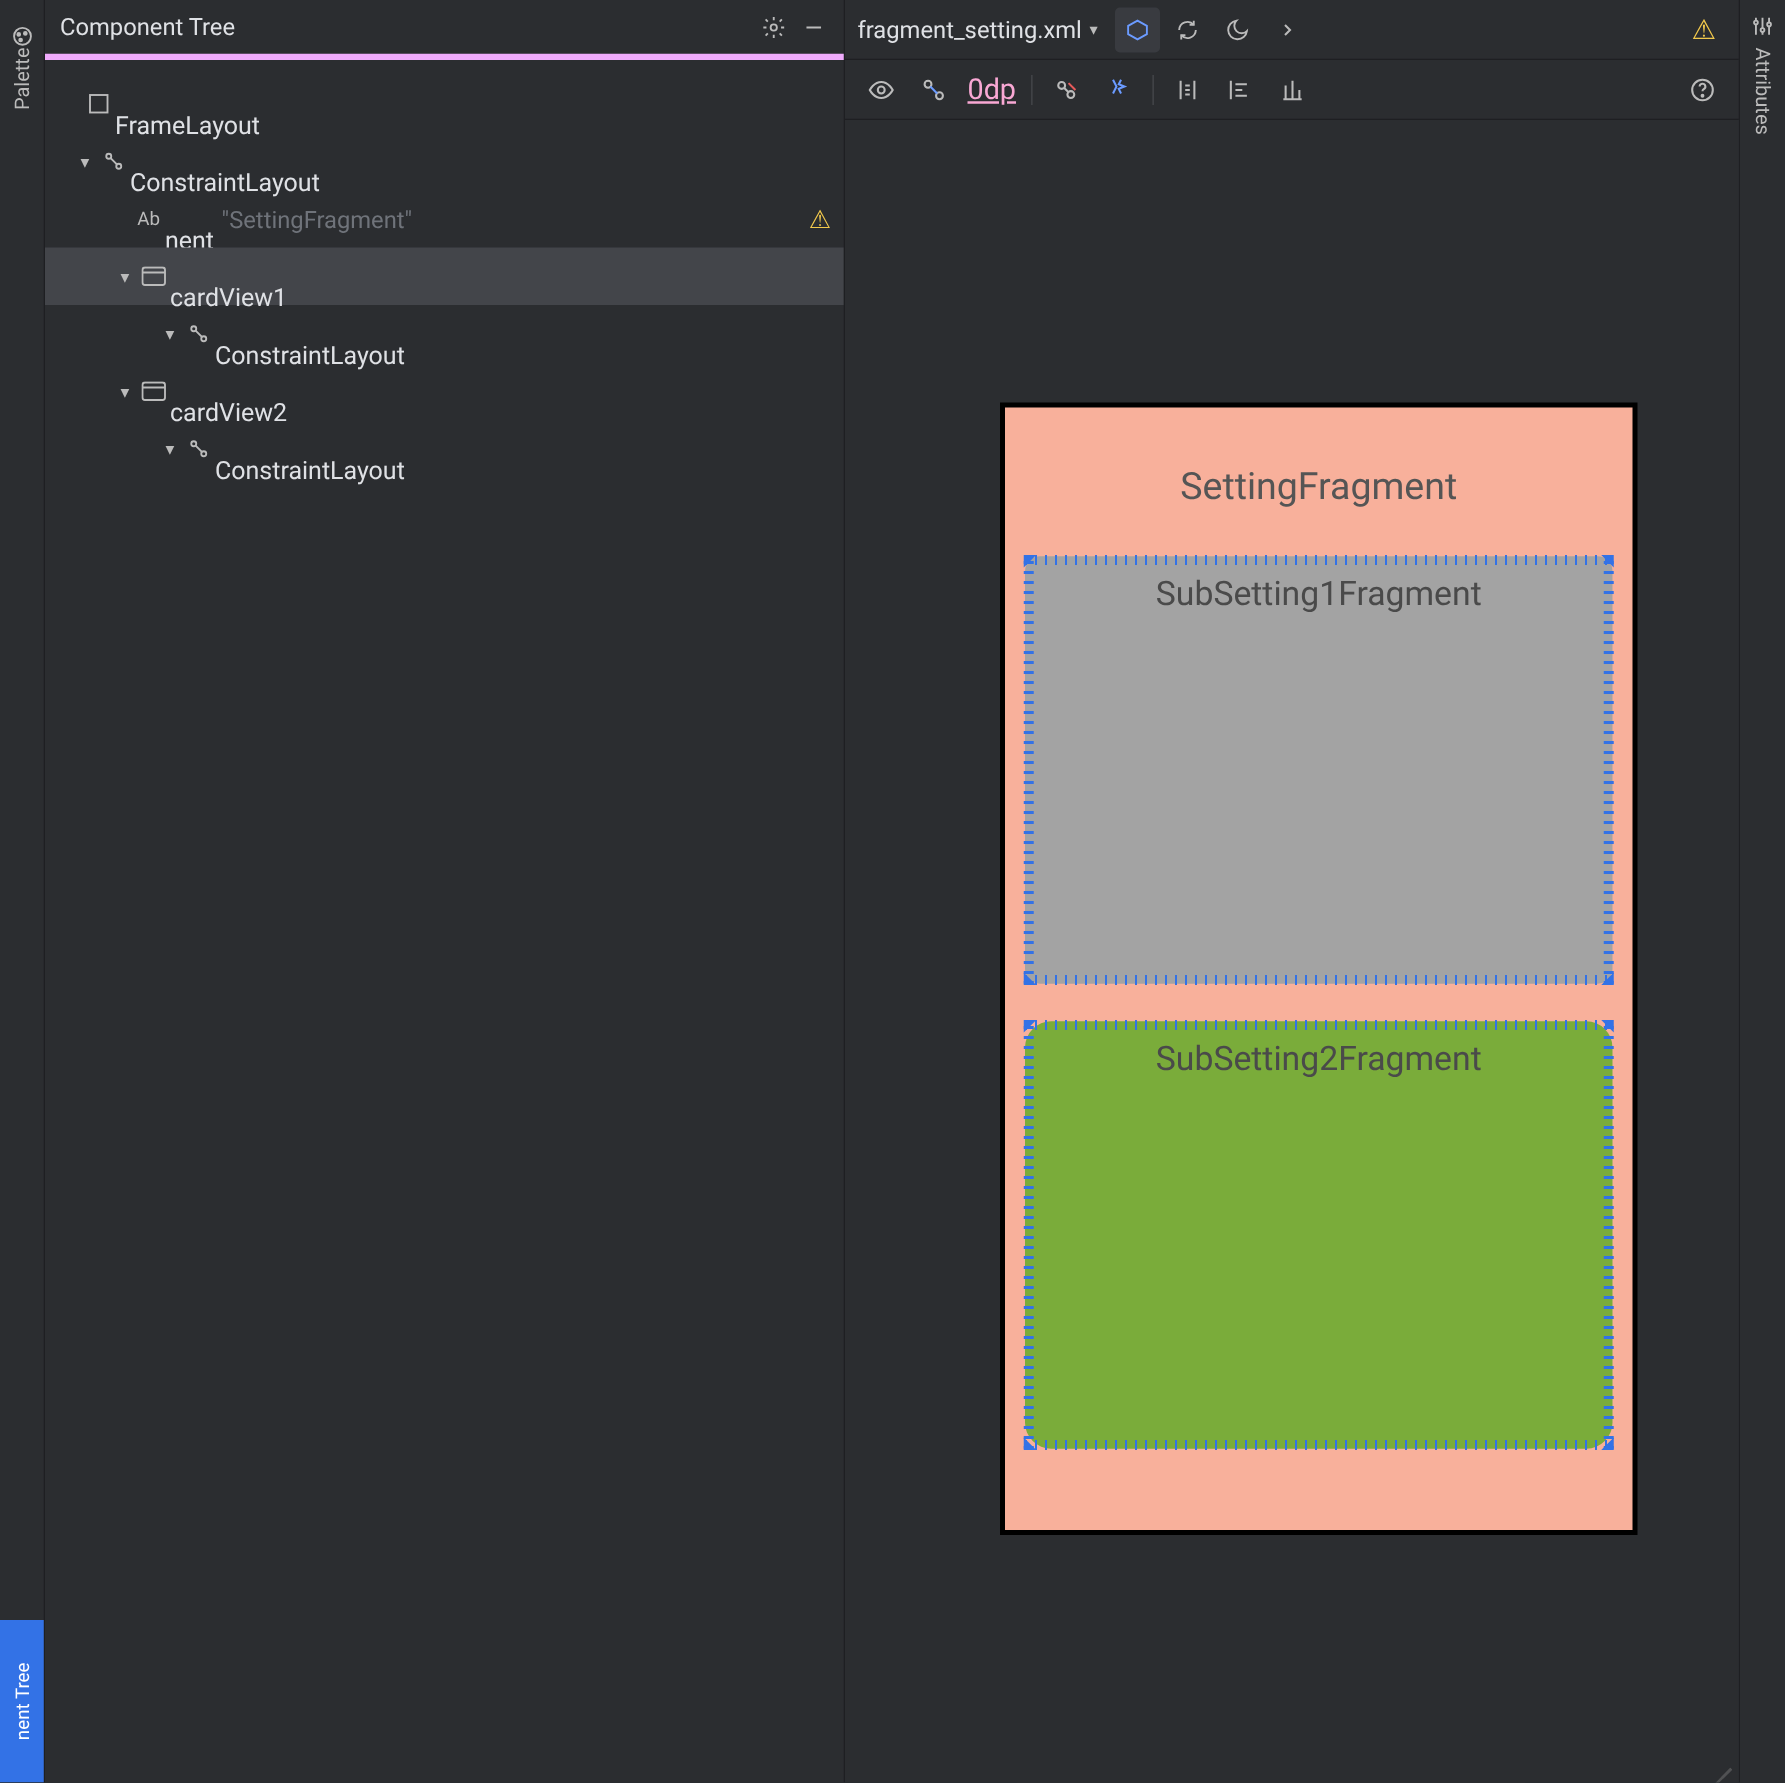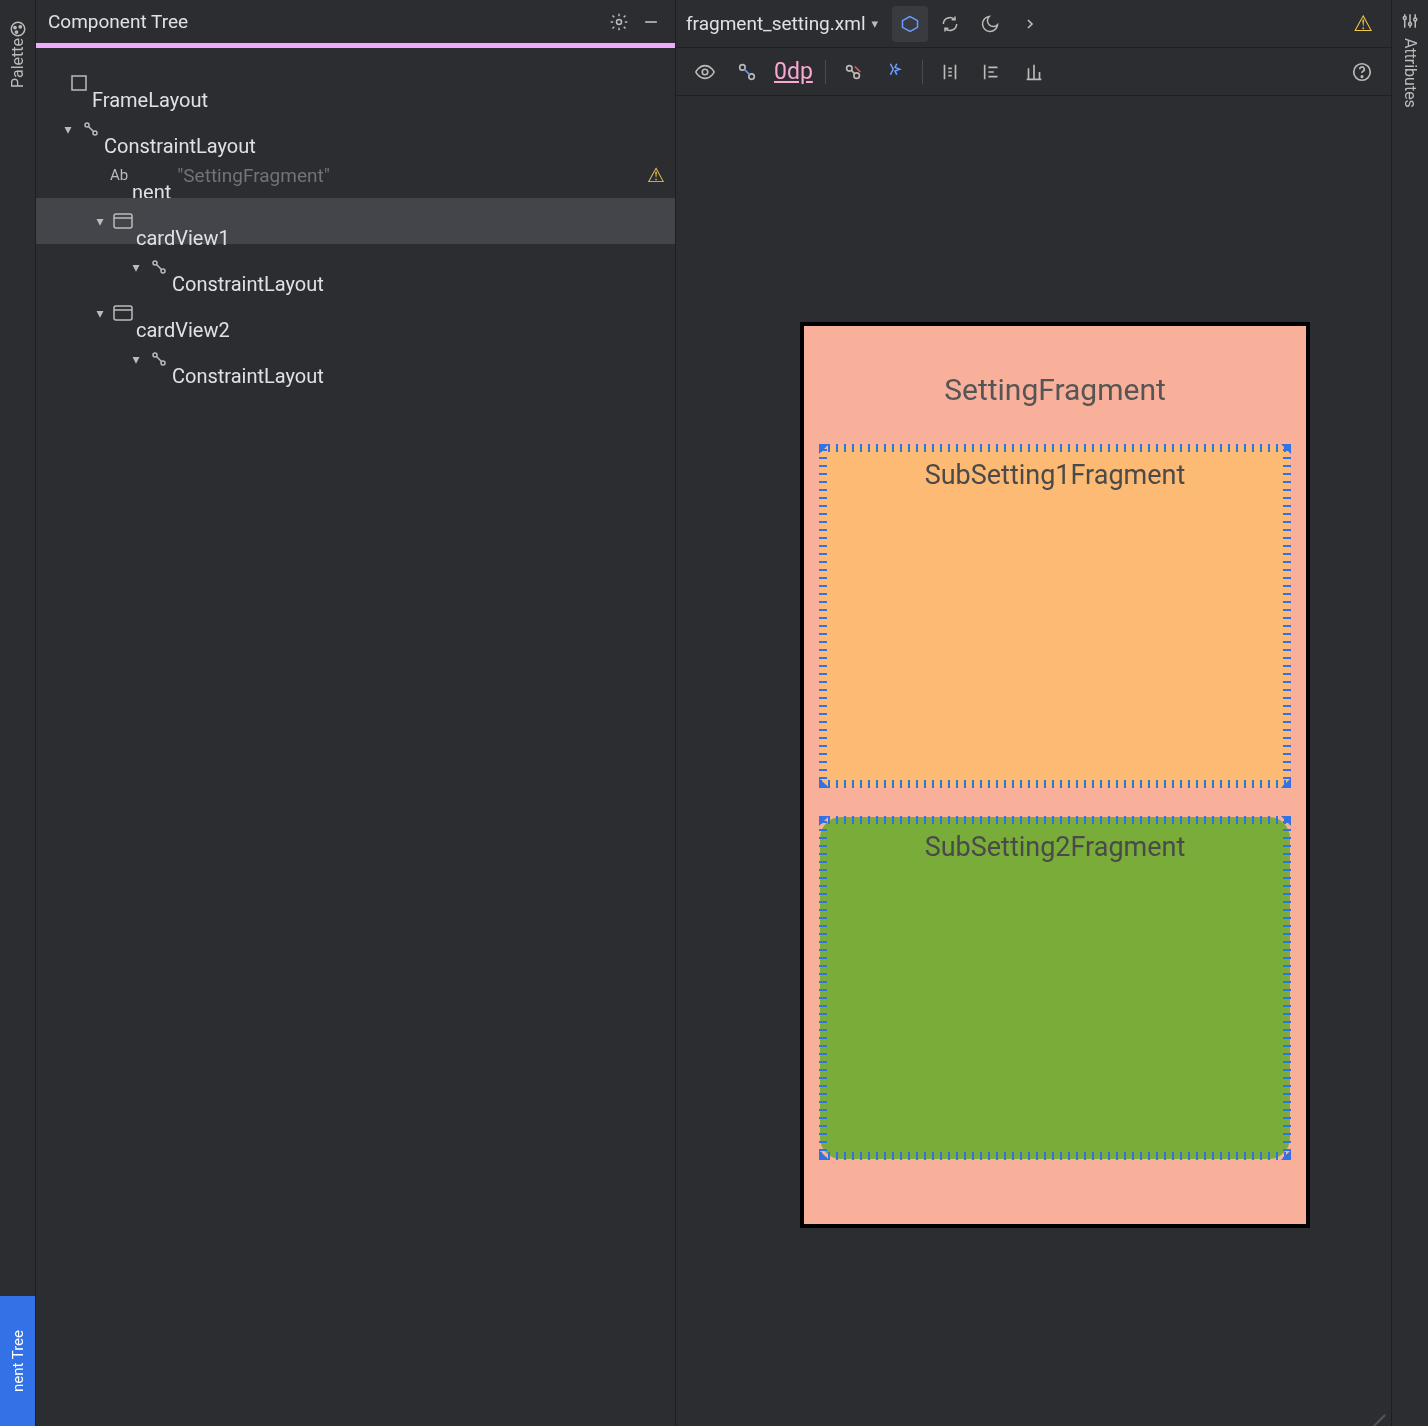--- a/index.html
+++ b/index.html
@@ -42,21 +42,21 @@
 .ed-toolbar { height:48px; display:flex; align-items:center; padding:0 10px; gap:4px; border-bottom:1px solid #1e1f22; font-size:15px; }
 .tb-btn { width:38px; height:36px; display:flex; align-items:center; justify-content:center; color:#bbbbbb; cursor:pointer; border-radius:4px; }
 .tb-sep { width:1px; height:24px; background:#484a4d; margin:0 4px; }
 .tb-text { color:#f9a8d4; text-decoration:underline; font-size:23px; cursor:pointer; padding:0 4px; }
 
 .canvas { flex:1; position:relative; background:#2b2d30; }
 .device { position:absolute; left:88px; top:226px; width:510px; height:906px; background:#000; padding:4px;margin-left:36px; }
 .device-inner { width:100%; height:100%; background:#f8b09b; display:flex; flex-direction:column; align-items:center; padding:18px 16px 16px; }
 .device-title { font-size:30px; color:#555; margin:28px 0 38px; font-weight:400; }
 .card { width:470px; height:342px; margin-bottom:30px; border-radius:12px; position:relative; display:flex; flex-direction:column; align-items:center; padding-top:14px; }
-.card.c1 { background:#fdba74; }
+.card.c1 { background:#a3a3a3; }
 .card.c2 { background:#7aac3a;border-radius:21px; }
 .card-label { font-size:27px; color:#4a4a4a; font-weight:400; }
 .zigzag { position:absolute; pointer-events:none; }
 .zz-top, .zz-bottom { left:0; right:0; height:8px; background:repeating-linear-gradient(90deg,#3372e6 0 2px,transparent 2px 8px); }
 .zz-top { top:-1px; } .zz-bottom { bottom:-1px; }
 .zz-left, .zz-right { top:0; bottom:0; width:8px; background:repeating-linear-gradient(0deg,#3372e6 0 2px,transparent 2px 8px); }
 .zz-left { left:-1px; } .zz-right { right:-1px; }
 .corner-tri { position:absolute; width:0; height:0; }
 .tri-tl { top:-1px; left:-1px; border-top:10px solid #3372e6; border-right:10px solid transparent; }
 .tri-tr { top:-1px; right:-1px; border-top:10px solid #3372e6; border-left:10px solid transparent; }

